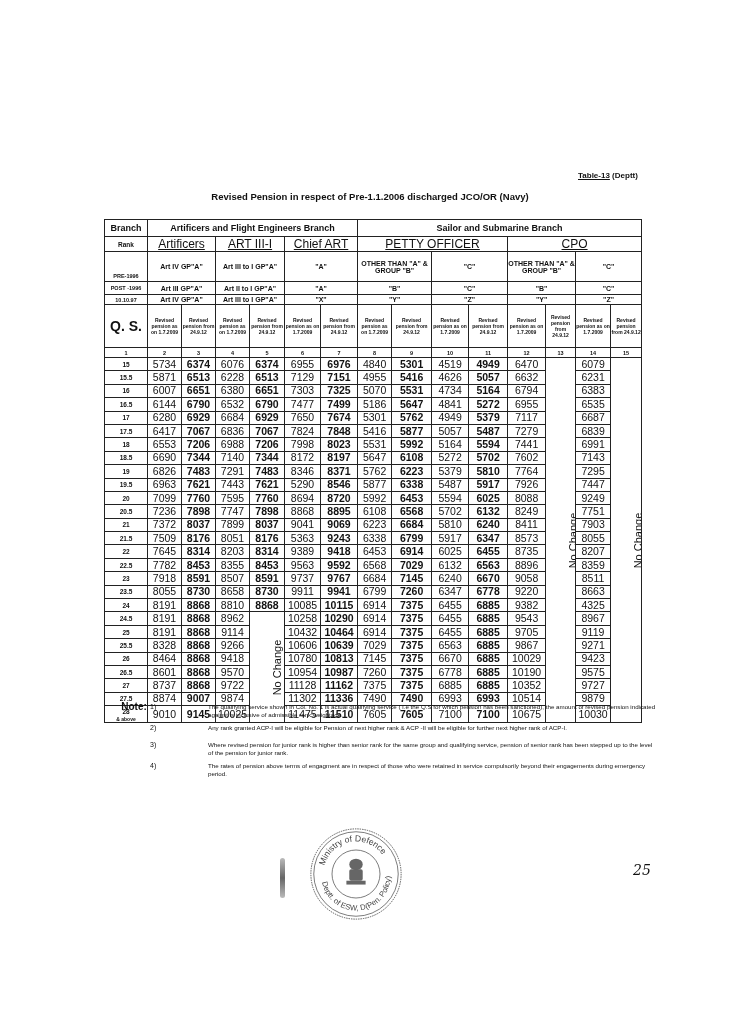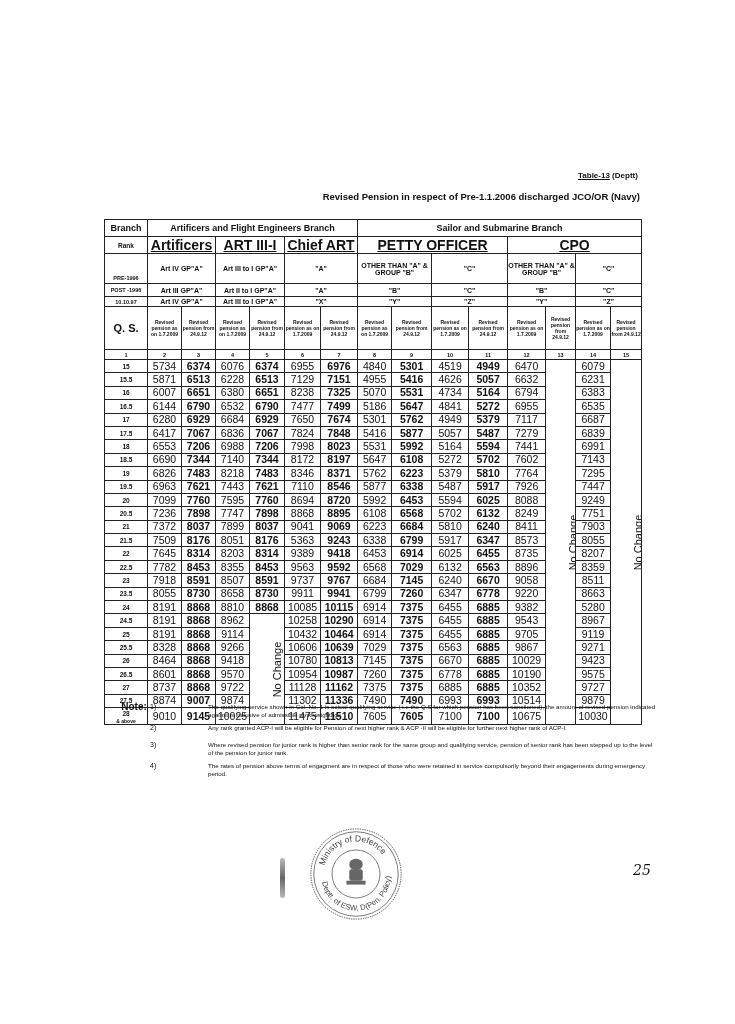--- a/index.html
+++ b/index.html
@@ -1,28 +1,28 @@
 <!DOCTYPE html>
 <html><head>
 <meta charset="utf-8">
 <style>
   html, body { margin: 0; padding: 0; background: #ffffff; }
   body { width: 735px; height: 1024px; position: relative; overflow: hidden; font-family: "Liberation Sans", sans-serif; color: #111; }
   .table-ref { position: absolute; left: 578px; top: 171px; font-size: 8px; font-weight: bold; }
   .table-ref .u { text-decoration: underline; }
-  .doc-title { position: absolute; left: 100px; width: 540px; top: 191px; text-align: right; font-size: 9.5px; font-weight: bold; }
+  .doc-title { position: absolute; left: 100px; width: 540px; top: 191px; text-align: center; font-size: 9.5px; font-weight: bold; }
   table.pension { position: absolute; left: 104px; top: 219px; border-collapse: collapse; table-layout: fixed; width: 537px; }
   table.pension td { border: 1px solid #222; padding: 0; text-align: center; vertical-align: middle; overflow: hidden; }
   .hdr-big { font-size: 9px; font-weight: bold; height: 16px; }
   .rank-lbl { font-size: 6.5px; font-weight: bold; }
-  .rank-name { font-size: 14px; font-weight: bold; text-decoration: underline; height: 13px; }
+  .rank-name { font-size: 12px; font-weight: normal; text-decoration: underline; height: 13px; }
   .grp { font-size: 7px; font-weight: bold; }
   .era { font-size: 5.5px; font-weight: bold; }
   .colhead { font-size: 5px; font-weight: bold; line-height: 6px; height: 42px; }
-  .qs-lbl { font-size: 11px; }
+  .qs-lbl { font-size: 14px; }
   .colnum td, tr.colnum td { font-size: 5.5px; font-weight: bold; height: 9px; }
   tr.datarow td { height: 12.4px; font-size: 10.5px; line-height: 11px; }
   tr.datarow td.qs { font-size: 6.5px; font-weight: bold; }
   tr.datarow td.b { font-weight: bold; }
   td.nc { position: relative; }
   .nc-text { display: inline-block; transform: rotate(-90deg); white-space: nowrap; font-size: 11px; }
   .aband { font-size: 5px; display: block; line-height: 5px; }
   .notes { position: absolute; left: 118px; top: 703px; width: 540px; font-size: 6.2px; }
   .note-row { display: flex; margin-bottom: 5px; line-height: 8px; }
   .note-lbl { width: 32px; font-weight: bold; font-size: 10px; text-align: center; }
@@ -167,21 +167,21 @@
         <td class="b">5057</td>
         <td>6632</td>
         <td>6231</td>
       </tr>
       <tr class="datarow">
         <td class="qs"><span>16</span></td>
         <td>6007</td>
         <td class="b">6651</td>
         <td>6380</td>
         <td class="b">6651</td>
-        <td>8238</td>
+        <td>7303</td>
         <td class="b">7325</td>
         <td>5070</td>
         <td class="b">5531</td>
         <td>4734</td>
         <td class="b">5164</td>
         <td>6794</td>
         <td>6383</td>
       </tr>
       <tr class="datarow">
         <td class="qs"><span>16.5</span></td>
@@ -255,38 +255,38 @@
         <td class="b">6108</td>
         <td>5272</td>
         <td class="b">5702</td>
         <td>7602</td>
         <td>7143</td>
       </tr>
       <tr class="datarow">
         <td class="qs"><span>19</span></td>
         <td>6826</td>
         <td class="b">7483</td>
-        <td>8218</td>
+        <td>7291</td>
         <td class="b">7483</td>
         <td>8346</td>
         <td class="b">8371</td>
         <td>5762</td>
         <td class="b">6223</td>
         <td>5379</td>
         <td class="b">5810</td>
         <td>7764</td>
         <td>7295</td>
       </tr>
       <tr class="datarow">
         <td class="qs"><span>19.5</span></td>
         <td>6963</td>
         <td class="b">7621</td>
         <td>7443</td>
         <td class="b">7621</td>
-        <td>7110</td>
+        <td>5290</td>
         <td class="b">8546</td>
         <td>5877</td>
         <td class="b">6338</td>
         <td>5487</td>
         <td class="b">5917</td>
         <td>7926</td>
         <td>7447</td>
       </tr>
       <tr class="datarow">
         <td class="qs"><span>20</span></td>
@@ -414,21 +414,21 @@
         <td class="b">8868</td>
         <td>8810</td>
         <td class="b">8868</td>
         <td>10085</td>
         <td class="b">10115</td>
         <td>6914</td>
         <td class="b">7375</td>
         <td>6455</td>
         <td class="b">6885</td>
         <td>9382</td>
-        <td>5280</td>
+        <td>4325</td>
       </tr>
       <tr class="datarow">
         <td class="qs"><span>24.5</span></td>
         <td>8191</td>
         <td class="b">8868</td>
         <td>8962</td>
         <td class="nc" rowspan="8"><span class="nc-text">No Change</span></td>
         <td>10258</td>
         <td class="b">10290</td>
         <td>6914</td>

